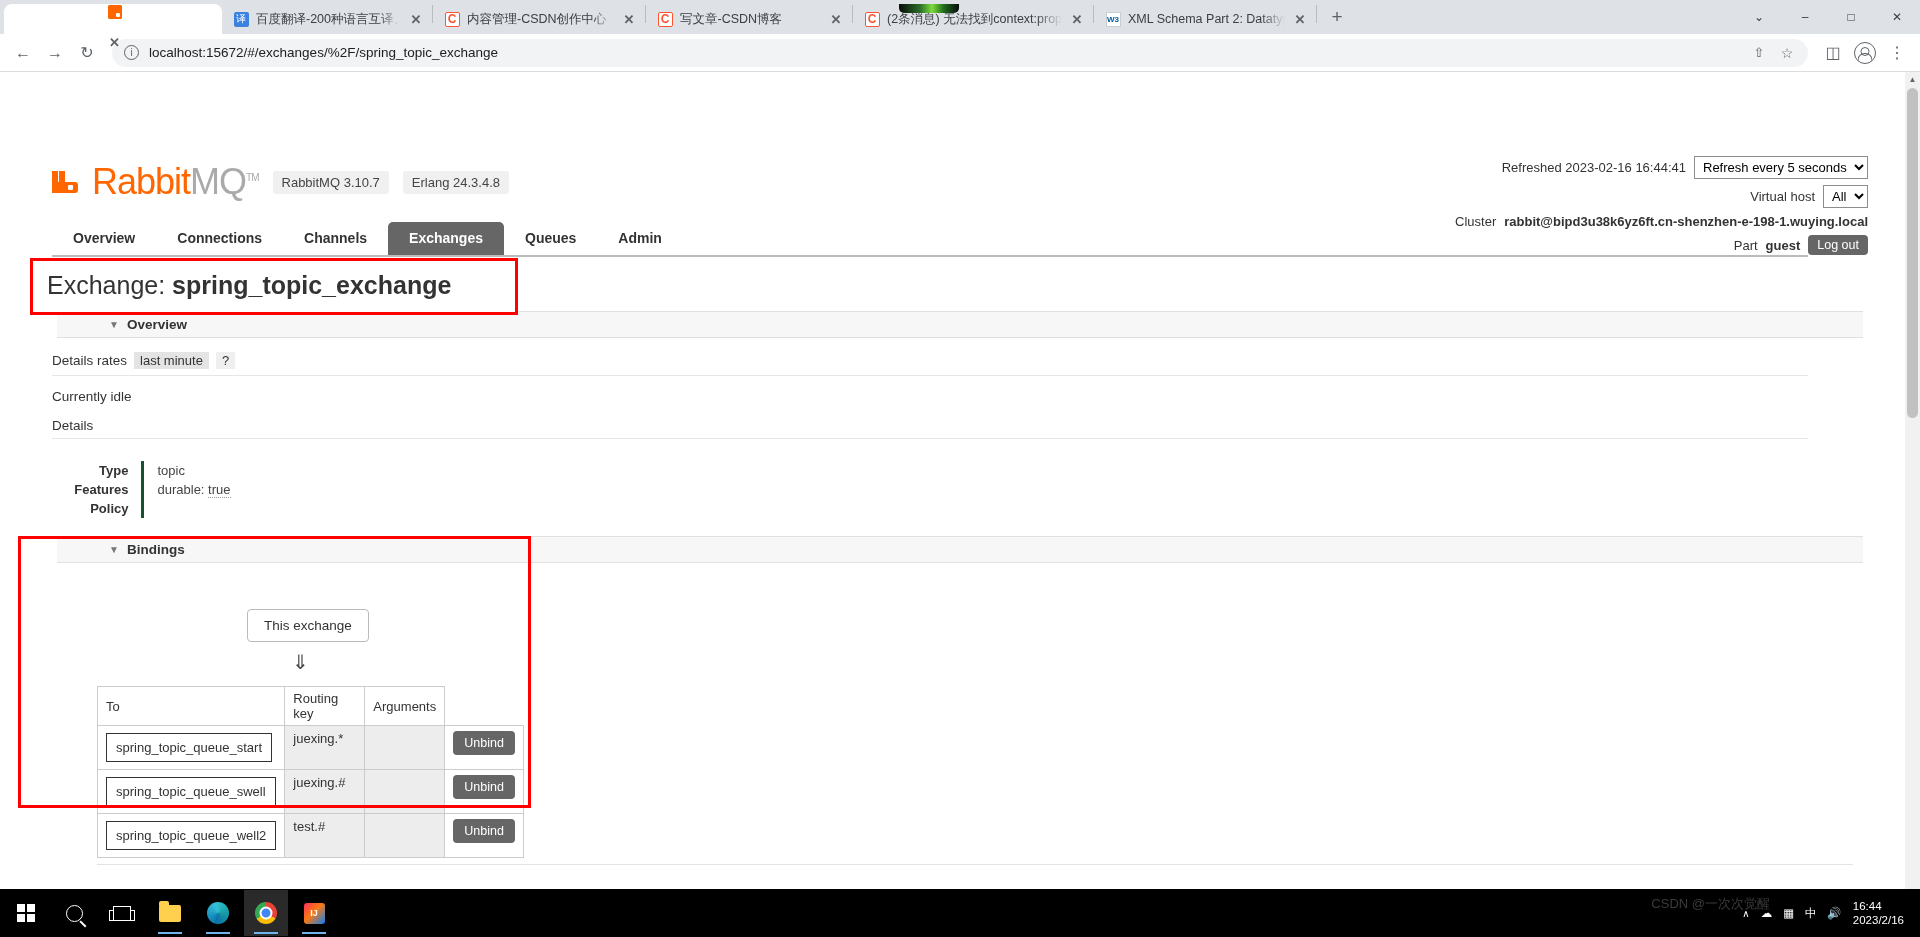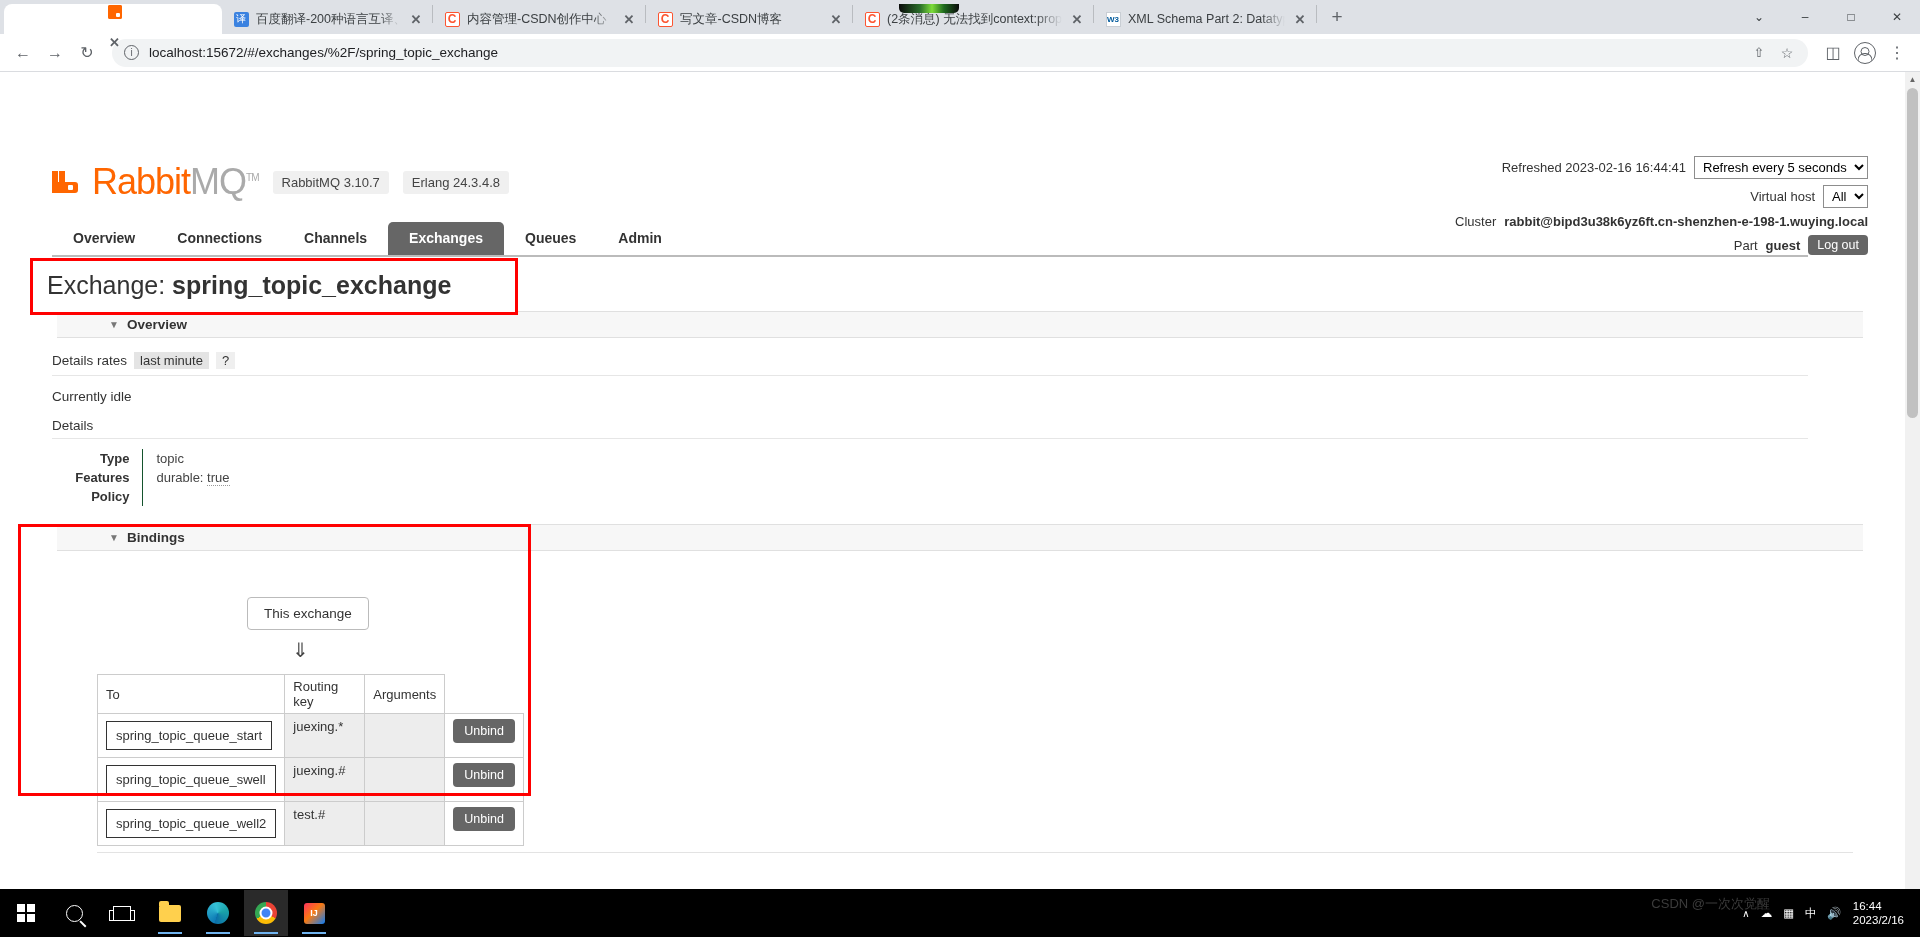--- a/index.html
+++ b/index.html
@@ -132,24 +132,24 @@
 
   .blk { padding-left:52px; }
   .msg-rates { margin-top:14px; font-size:13.5px; color:#333; display:flex; align-items:center; gap:7px;
      border-bottom:1px solid #e6e6e6; padding-bottom:6px; width:1756px; }
   .chip { background:#e4e4e4; padding:1px 6px; font-size:13px; color:#333; }
   .chip.q { background:#efefef; }
   .idle { margin-top:13px; font-size:13.5px; color:#333; }
   .details-label { margin-top:14px; font-size:13.5px; color:#333; border-bottom:1px solid #e6e6e6;
      padding-bottom:5px; width:1756px; }
 
-  table.kv { margin-top:10px; border-collapse:collapse; }
+  table.kv { margin-top:22px; border-collapse:collapse; }
   table.kv td { font-size:13px; padding:2px 0; vertical-align:top; }
   table.kv td.k { text-align:right; width:90px; color:#333; font-weight:bold; padding-right:12px; }
-  table.kv td.v { border-left:1px solid #14532d; padding-left:14px; color:#444; min-width:300px; }
+  table.kv td.v { border-left:3px solid #14532d; padding-left:14px; color:#444; min-width:300px; }
   .dotted { border-bottom:1px dotted #999; }
 
   
   .bindings-box {
     position:absolute; left:18px; top:0; width:513px; border:3px solid #ff0000;
     z-index:4; pointer-events:none;
   }
 
   .binding-wrap { position:relative; margin-top:22px; }
   .this-exchange {

